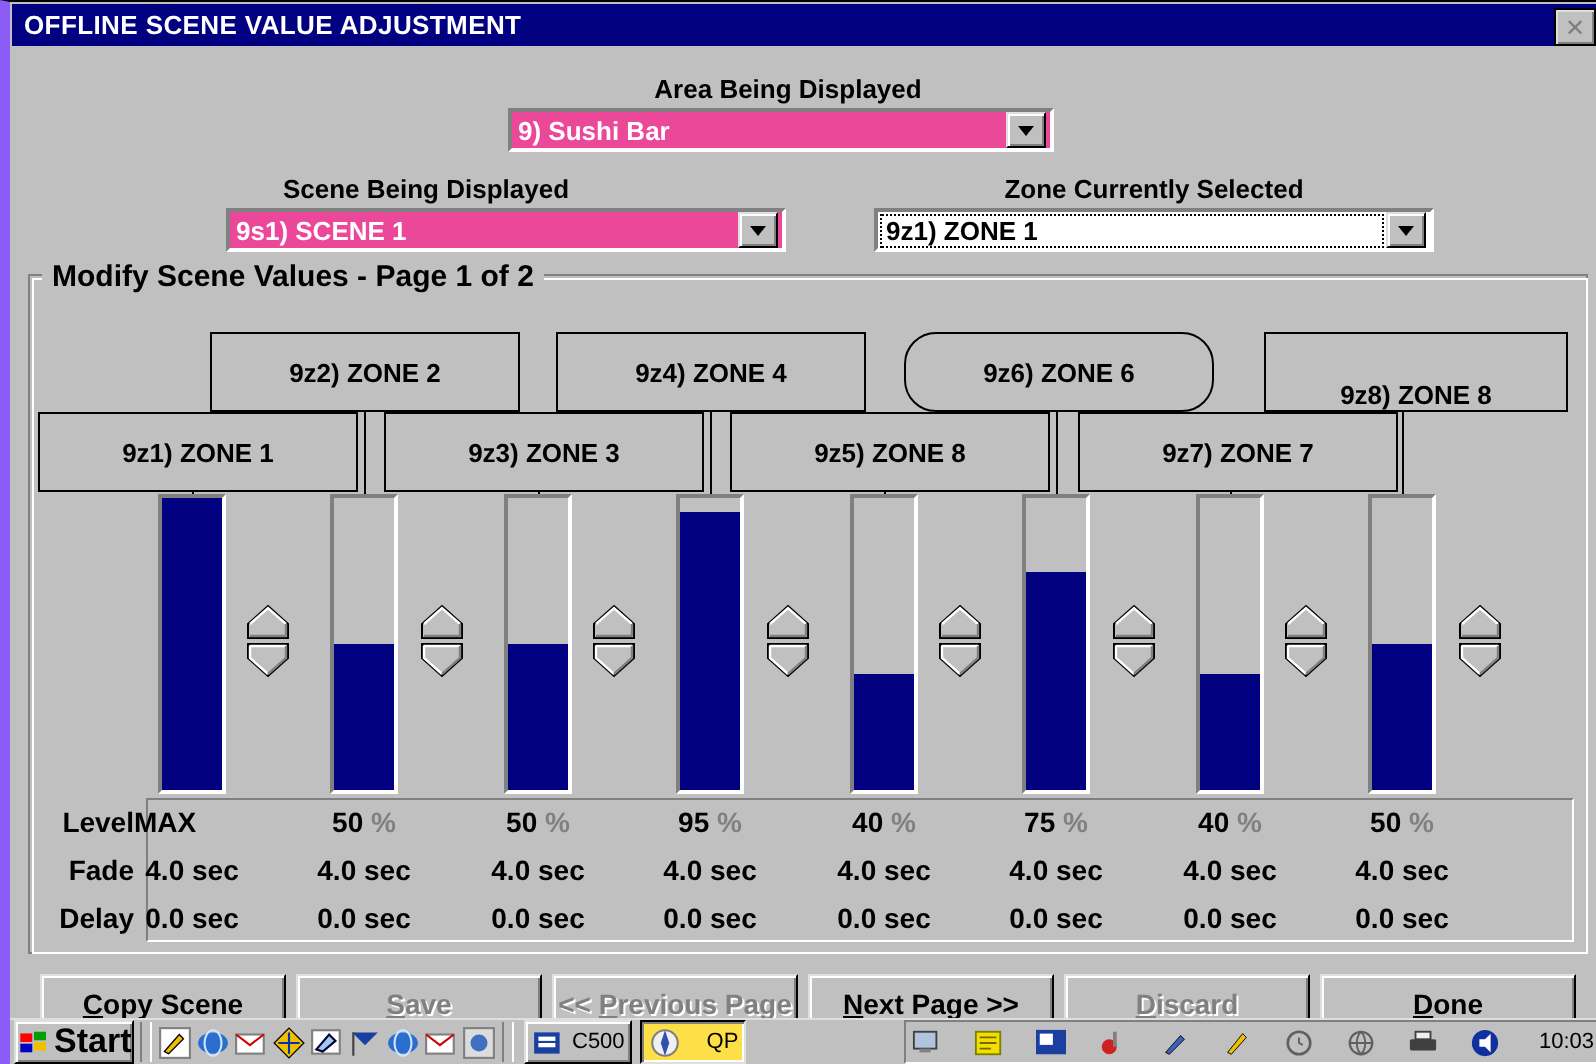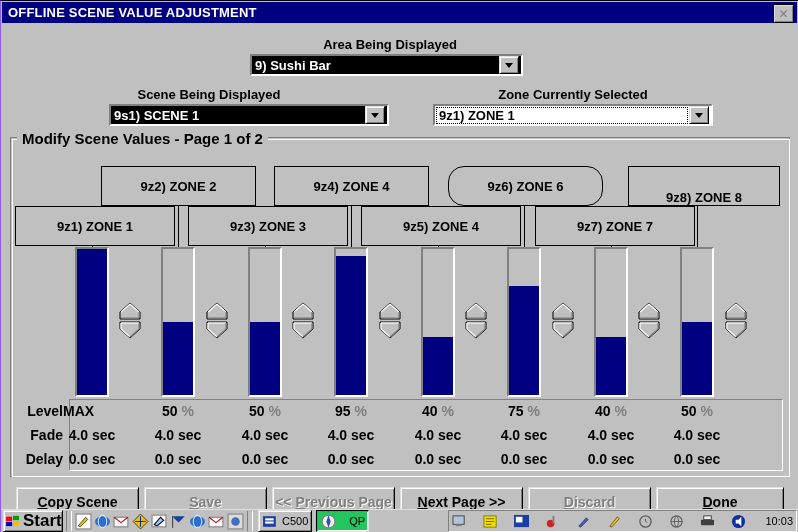--- a/index.html
+++ b/index.html
@@ -3,21 +3,21 @@
 <meta charset="utf-8">
 <style>
   html,body{margin:0;padding:0;}
   body{
     width:798px;height:532px;overflow:hidden;
     background:#c0c0c0;
     font-family:"Liberation Sans", sans-serif;
     -webkit-font-smoothing:none;
   }
   #app{position:relative;width:798px;height:532px;background:#c0c0c0;
-       border-left:1px solid #8b5cf6;border-top:1px solid #000;box-sizing:border-box;}
+       border-left:5px solid #8b5cf6;border-top:1px solid #000;box-sizing:border-box;}
 
   
   .titlebar{
     position:absolute;left:1px;top:1px;width:795px;height:21px;
     background:#000080;display:flex;align-items:center;
   }
   .titlebar .ttl{
     color:#fff;font-size:13px;font-weight:bold;letter-spacing:.2px;
     padding-left:6px;white-space:nowrap;
   }
@@ -31,21 +31,21 @@
   }
 
   
   .fieldlabel{
     position:absolute;text-align:center;font-size:13px;font-weight:bold;color:#000;
     white-space:nowrap;
   }
   .combo{
     position:absolute;height:22px;box-sizing:border-box;
     border:2px solid;border-color:#808080 #fff #fff #808080;
-    background:#000000;display:flex;align-items:center;
+    background:#ec4899;display:flex;align-items:center;
   }
   .combo.white{background:#fff;}
   .combo .val{
     flex:1;font-size:13px;font-weight:bold;padding-left:3px;white-space:nowrap;
     overflow:hidden;color:#fff;
   }
   .combo.white .val{color:#000;border:1px dotted #000;margin:1px;padding-left:2px;}
   .combo .arrow{
     width:18px;height:16px;margin-right:2px;background:#c0c0c0;
     border:1px solid;border-color:#dfdfdf #000 #000 #dfdfdf;
@@ -130,21 +130,21 @@
   .qlaunch{display:flex;align-items:center;gap:2px;flex:0 0 auto;}
   .qicon{width:17px;height:17px;flex:0 0 auto;}
   .taskitem{
     height:20px;margin:0 2px;background:#c0c0c0;
     border:1px solid;border-color:#dfdfdf #000 #000 #dfdfdf;
     box-shadow:inset 1px 1px 0 #fff, inset -1px -1px 0 #808080;
     display:flex;align-items:center;font-size:11px;color:#000;padding:0 3px;gap:3px;
     flex:0 0 auto;
   }
   .taskitem.active{
-    background:#22c55e;
+    background:#fde047;
     border-color:#000 #dfdfdf #dfdfdf #000;
     box-shadow:inset 1px 1px 0 #808080, inset -1px -1px 0 #fff;
     gap:12px;
   }
   .tray{
     margin-left:auto;height:20px;margin-right:2px;
     border:1px solid;border-color:#808080 #fff #fff #808080;
     display:flex;align-items:center;padding:0 3px;gap:16px;flex:0 0 auto;
   }
   .trayicon{width:15px;height:15px;flex:0 0 auto;}
@@ -276,21 +276,21 @@
           </g>
           <g>
             <polygon points="2,21 22,21 22,28 12,37 2,28" fill="#c0c0c0" stroke="#000" stroke-width="1"></polygon>
             <polyline points="3,22 3,28 12,36" fill="none" stroke="#ffffff" stroke-width="1.2"></polyline>
             <polyline points="3,22 21,22" fill="none" stroke="#ffffff" stroke-width="1.2"></polyline>
             <polyline points="12,36 21,28 21,22" fill="none" stroke="#808080" stroke-width="1.2"></polyline>
           </g>
         </svg>
       </div>
       <div class="zonebox" style="left: 360px; top: 205px; width: 160px;">
-        <span>9z5) ZONE 4</span>
+        <span>9z5) ZONE 8</span>
       </div>
       <div class="connector" style="left: 437px; top: 245px; height: 1px;"></div>
       <div class="slider" style="left: 420px; top: 246px; height: 150px;">
         <div class="fill" style="height: 40%; background: rgb(0, 0, 128);"></div>
       </div>
       <div class="spin" style="left: 463px; top: 300px;">
         <svg width="24" height="40" viewBox="0 0 24 40">
           <g>
             <polygon points="12,2 22,11 22,18 2,18 2,11" fill="#c0c0c0" stroke="#000" stroke-width="1"></polygon>
             <polyline points="3,11 12,3 21,11" fill="none" stroke="#ffffff" stroke-width="1.2"></polyline>

